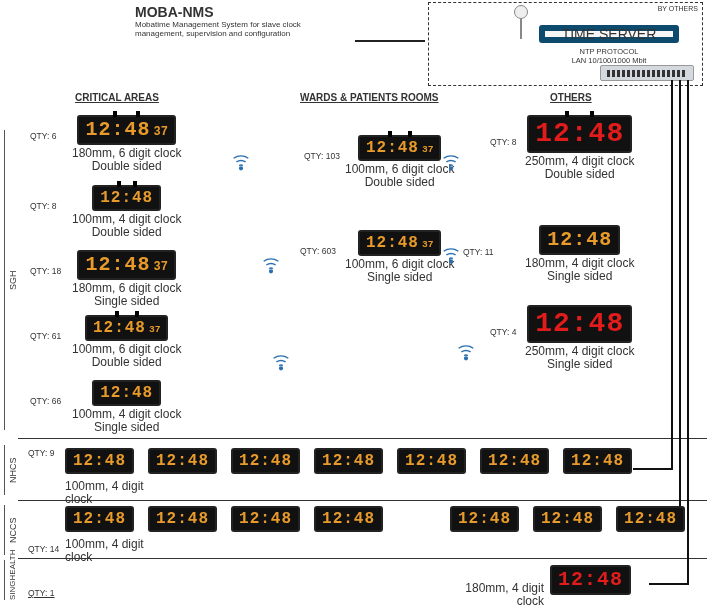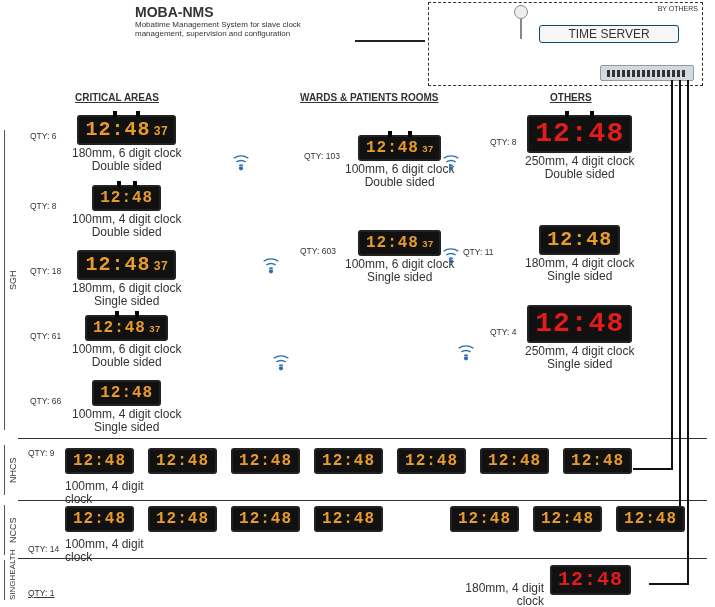--- a/index.html
+++ b/index.html
@@ -16,21 +16,21 @@
   
   .topbar { position: absolute; top: 0; left: 0; right: 0; height: 90px; }
   .moba { position: absolute; left: 135px; top: 4px; width: 170px; }
   .moba-title { font-weight: bold; font-size: 14px; }
   .moba-desc { font-size: 8px; }
   .controlpc { position: absolute; left: 275px; top: 6px; text-align: center; }
   .controlpc-img { width: 80px; height: 55px; border: 1px solid #999; background: linear-gradient(#e9e9e9,#cfcfcf); display:flex; align-items:center; justify-content:center; color:#777; font-size:7px;}
   .controlpc-label { font-size: 8px; margin-top: 2px; display:block;}
   .ts-box { position: absolute; right: 12px; top: 2px; width: 275px; height: 84px; border: 1px dashed #333; }
   .ts-byothers { position: absolute; right: 4px; top: 2px; font-size: 7px; }
-  .time-server { position: absolute; left: 110px; top: 22px; width: 140px; height: 18px; border: 1px solid #0c4a6e; border-radius: 3px; background: #f6f6f6; display:flex; align-items:center; justify-content:center; font-size:12px;}
+  .time-server { position: absolute; left: 110px; top: 22px; width: 140px; height: 18px; border: 6px solid #0c4a6e; border-radius: 3px; background: #f6f6f6; display:flex; align-items:center; justify-content:center; font-size:14px;}
   .ts-labels { position: absolute; left: 110px; top: 44px; width: 140px; text-align: center; font-size: 7.5px; line-height: 1.2; }
   .gps-ant { position:absolute; left:85px; top:2px; width:14px; height:14px; border:1px solid #888; border-radius:50%; background:#eee;}
   .gps-pole { position:absolute; left:91px; top:16px; width:2px; height:20px; background:#888;}
   .switch { position:absolute; right:8px; top:62px; width:94px; height:16px; background:#d3d9df; border:1px solid #999; border-radius:2px;}
   .switch::after{ content:""; position:absolute; left:6px; top:4px; right:6px; height:7px; background:repeating-linear-gradient(90deg,#333 0,#333 3px,#d3d9df 3px,#d3d9df 5px);}
   .top-wire { position:absolute; top:40px; left:355px; width:70px; height:2px; background:#222;}
 
   
   .col-header { position: absolute; top: 92px; font-weight: bold; font-size: 10px; text-decoration: underline; }
   .col1 { left: 75px; text-align: center; }
@@ -94,20 +94,24 @@
       <div class="moba-desc">Mobatime Management System for slave clock management, supervision and configuration</div>
     </div>
     <div class="top-wire"></div>
     <div class="ts-box">
       <span class="ts-byothers">BY OTHERS</span>
       <div class="gps-ant"></div>
       <div class="gps-pole"></div>
       <div class="time-server">
           <span>TIME SERVER</span>
         </div>
+      <div class="ts-labels">
+        <div>NTP PROTOCOL</div>
+        <div>LAN 10/100/1000 Mbit</div>
+      </div>
       <div class="switch"></div>
     </div>
   </div>
 
   <div class="col-header col1">CRITICAL AREAS</div>
   <div class="col-header col2">WARDS &amp; PATIENTS ROOMS</div>
   <div class="col-header col3">OTHERS</div>
 
   <div class="side-label side-sgh">SGH</div>
   <div class="side-label side-nhcs">NHCS</div>

